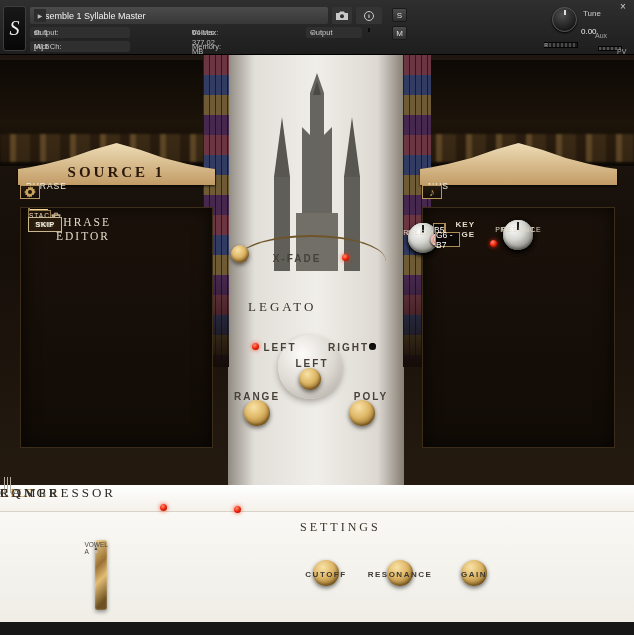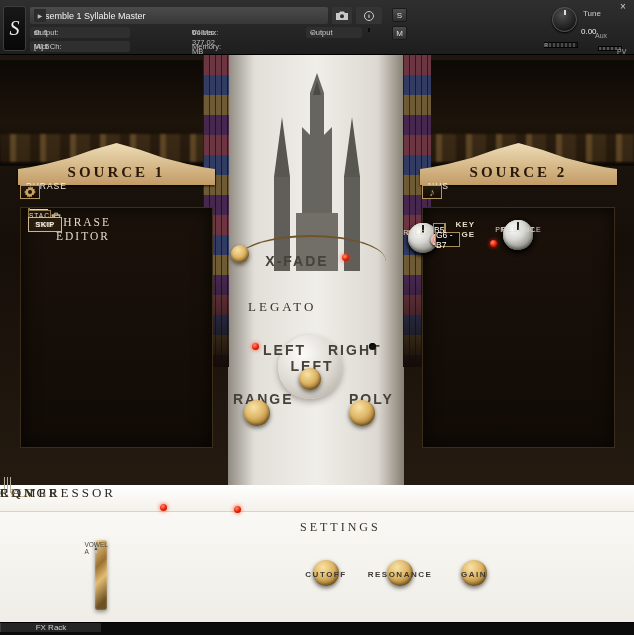--- a/index.html
+++ b/index.html
@@ -66,21 +66,21 @@
   .led.off{background:#121212;box-shadow:inset 0 1px 2px #000,0 0 1px rgba(255,255,255,.2);}
   .gold-knob{border-radius:50%;background:radial-gradient(circle at 38% 28%,#f8e2a6,#dfb767 42%,#a8803a 74%,#6b4d1e);
       box-shadow:0 2px 4px rgba(0,0,0,.55),inset -1px -2px 3px rgba(70,45,10,.55);}
   .k18{width:18px;height:18px;} .k22{width:22px;height:22px;} .k26{width:26px;height:26px;}
   .metal-knob{position:static;width:30px;height:30px;border-radius:50%;position:relative;
       background:radial-gradient(circle at 36% 30%,#fbfbfa,#d6d6d2 38%,#95958d 70%,#4e4e48);
       box-shadow:0 2px 4px rgba(0,0,0,.6),inset 0 -2px 3px rgba(0,0,0,.35);}
   .metal-knob::after{content:"";position:absolute;left:50%;top:2px;width:2px;height:8px;background:#1e1e1e;transform:translateX(-50%);}
 
   
-  .c-label{font-size:14px;letter-spacing:2px;color:#474139;text-align:center;font-weight:bold;}
+  .c-label{font-size:10px;letter-spacing:2px;color:#474139;text-align:center;font-weight:bold;}
   .xfade-knob{left:231px;top:190px;}
   .xfade-lbl{left:264px;top:198px;width:66px;}
   .xfade-led{left:342px;top:199px;}
   .legato{left:248px;top:252px;width:128px;}
   .head-row{position:static;display:flex;align-items:center;gap:7px;}
   .head-line{position:static;flex:1;height:1px;background:#8d permits;}
   .head-line{position:static;flex:1;height:1px;background:#8d8578;}
   .head-text{position:static;font-family:"Liberation Serif",serif;font-size:13px;letter-spacing:3px;color:#383329;white-space:nowrap;}
   .head-under{position:static;display:block;height:1px;background:#8d8578;margin-top:4px;}
   .left-led{left:252px;top:288px;} .left-lbl{left:263px;top:287px;width:34px;}
@@ -431,21 +431,20 @@
           <div class="bank-btn">SON</div>
           <div class="bank-btn">TUS</div>
           <div class="bank-btn">SKIP</div>
         </div>
       </div>
     </div>
 
     <div class="src s2">
       <div class="arch">
         <div class="arch-shape"></div>
-        <div class="arch-title">SOURCE 2</div>
       </div>
       <div class="mode-row">
         <div class="mode-drop">
           <span>NUS</span>
           <span class="mode-caret">▼</span>
         </div>
         <div class="mode-btn">
           <span style="position:static">♪</span>
         </div>
       </div>
@@ -571,18 +570,14 @@
     <div class="fxk fxk-res">
       <div class="gold-knob k26"></div>
       <div class="fxk-lbl">RESONANCE</div>
     </div>
     <div class="fxk fxk-gain">
       <div class="gold-knob k26"></div>
       <div class="fxk-lbl">GAIN</div>
     </div>
   </div>
 
-  <div class="footer">
-    <div class="f-tab t1">Performance</div>
-    <div class="f-tab t2">FX Rack</div>
-  </div>
 
 </div>
 
 </body></html>

